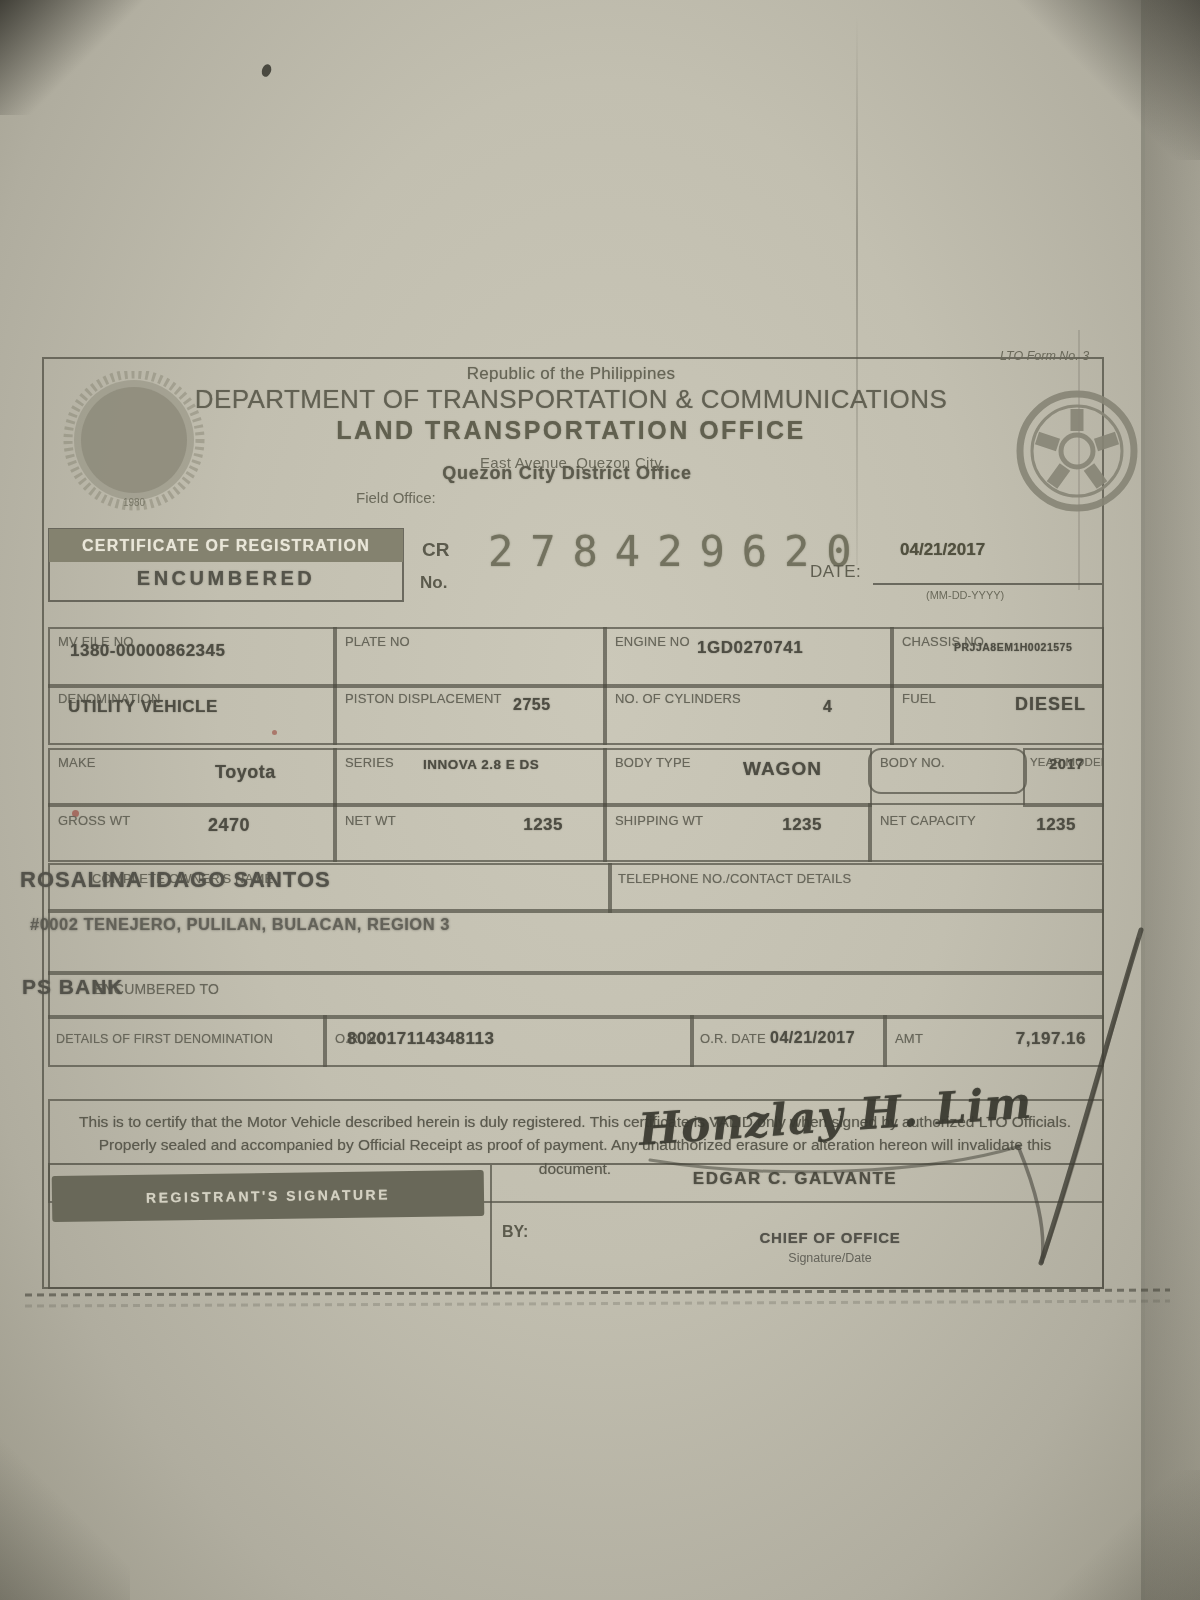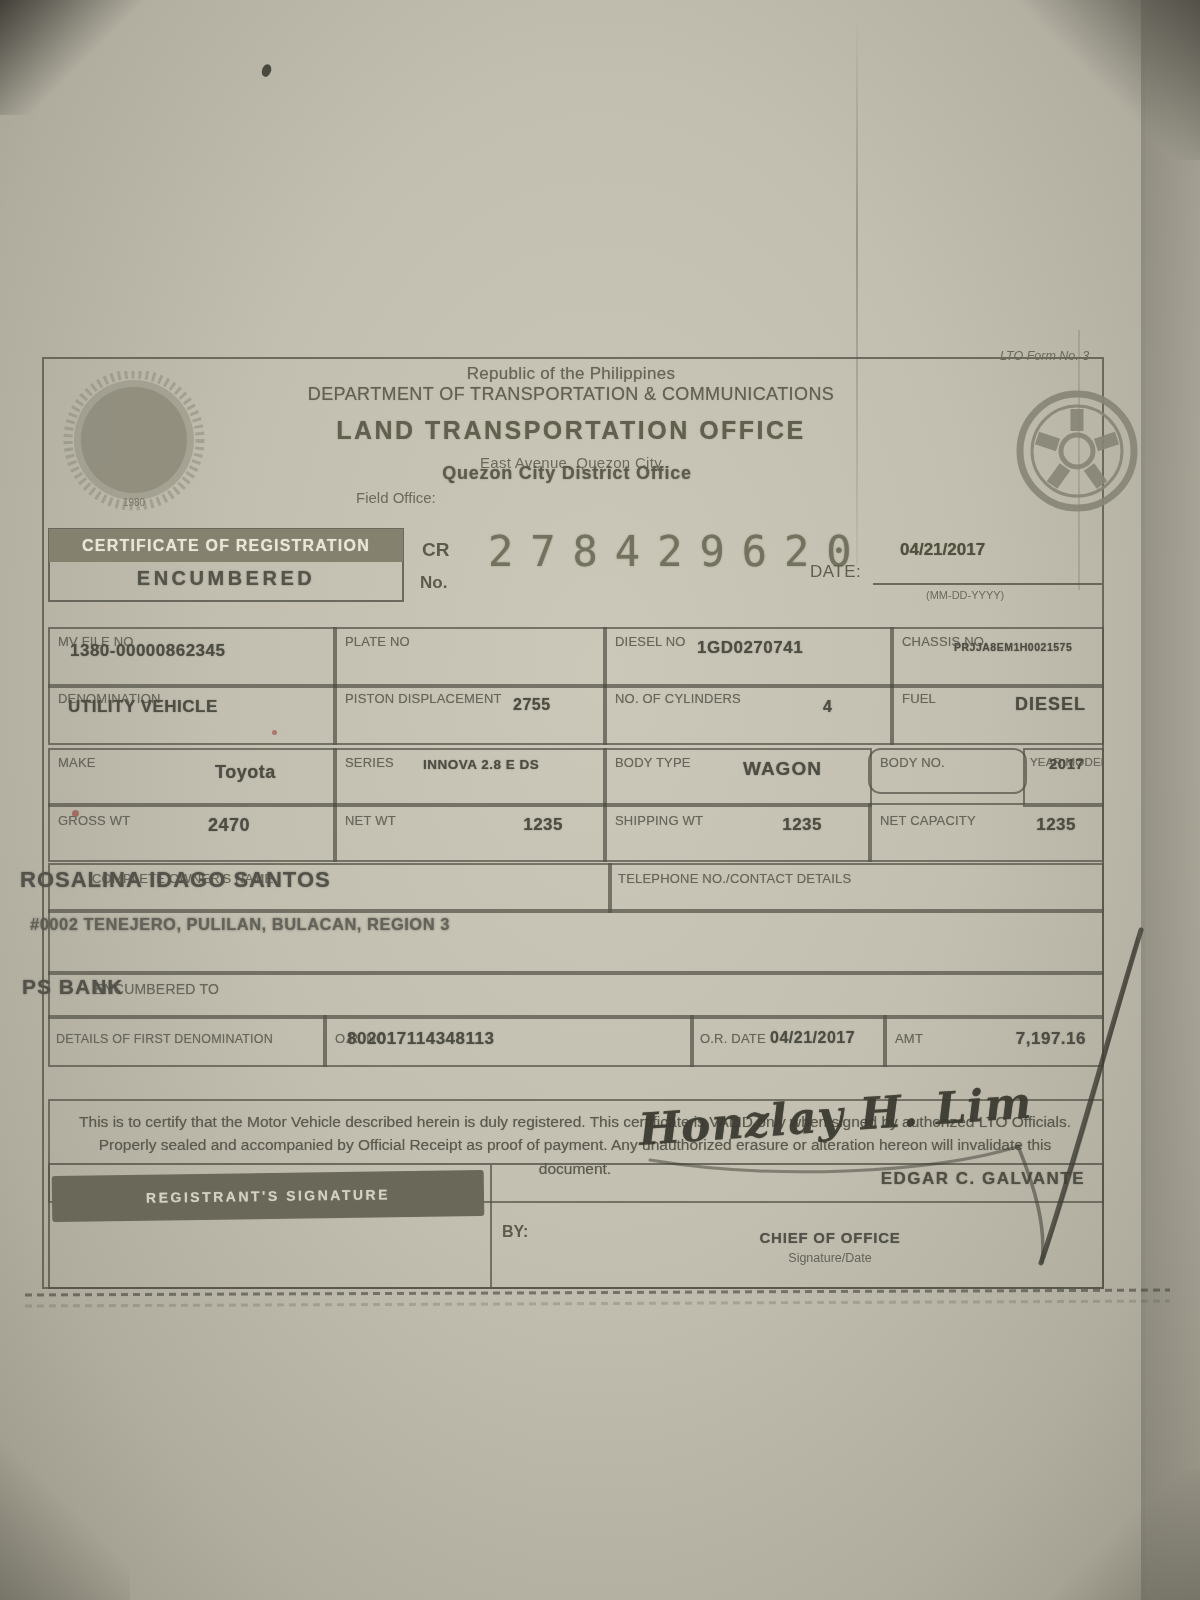--- a/index.html
+++ b/index.html
@@ -14,21 +14,21 @@
     overflow:hidden;
   }
   .shadow{position:absolute;pointer-events:none;}
   .crease{position:absolute;pointer-events:none;}
   .speck{position:absolute;pointer-events:none;}
   .doc{position:absolute;left:38px;top:355px;width:1066px;height:940px;color:#5e5d50;}
   .doc .abs{position:absolute;}
   .frame{position:absolute;left:4px;top:2px;width:1058px;height:928px;border:2px solid rgba(84,83,72,.78);}
   .hdr{position:absolute;left:0;width:1066px;text-align:center;color:#6362556;}
   .h1{font-size:17px;color:#666556;letter-spacing:.3px;text-shadow:0 0 1px rgba(102,101,86,.6);}
-  .h2{font-size:18px;color:#626153;letter-spacing:.4px;text-shadow:0 0 1px rgba(98,97,83,.65);}
+  .h2{font-size:26px;color:#626153;letter-spacing:.4px;text-shadow:0 0 1px rgba(98,97,83,.65);}
   .h3{font-size:25px;font-weight:bold;color:#61604f;letter-spacing:2.5px;text-shadow:0 0 1.2px rgba(97,96,79,.7);}
   .h4{font-size:15px;color:#6b6a5b;letter-spacing:.3px;}
   .hstamp{font-size:18px;font-weight:bold;color:#5c5b4d;letter-spacing:.8px;text-shadow:0 0 1.5px rgba(92,91,77,.75);transform:translateX(-4px);}
   .fldoff{font-size:15px;color:#6b6a5b;}
   .formno{font-size:12.5px;font-style:italic;color:#6b6a5b;}
   .corbox{position:absolute;left:10px;top:173px;width:352px;height:70px;border:2px solid rgba(84,83,72,.8);}
   .corbar{position:absolute;left:-1px;top:-1px;width:354px;height:33px;background:#84826f;
     display:flex;align-items:center;justify-content:center;}
   .corbar span{font-size:16px;font-weight:bold;color:#e9e6d8;letter-spacing:1.2px;text-shadow:0 0 1px rgba(233,230,216,.7);}
   .encstamp{position:absolute;left:0;top:37px;width:100%;text-align:center;
@@ -49,21 +49,21 @@
   .stampline{position:absolute;font-weight:bold;color:#53524a;white-space:nowrap;
     text-shadow:0 0 1.8px rgba(83,82,74,.8);}
   .cert{position:absolute;left:10px;top:744px;width:1052px;height:100px;border:2px solid rgba(84,83,72,.72);text-align:center;}
   .cert p{margin:9px 16px 0 14px;font-size:15.5px;line-height:1.5;color:#5b5a4e;
     text-shadow:0 0 .9px rgba(91,90,78,.6);}
   .sigblock{position:absolute;left:10px;top:808px;width:1052px;height:122px;border:2px solid rgba(84,83,72,.78);}
   .darkbar{position:absolute;left:2px;top:8px;width:432px;height:46px;background:#696859;border-radius:3px;
     transform:rotate(-.8deg);display:flex;align-items:center;justify-content:center;}
   .darkbar span{font-size:14px;font-weight:bold;letter-spacing:2.5px;color:#d4d1c2;text-shadow:0 0 1px rgba(212,209,194,.7);}
   .sigdiv{position:absolute;left:440px;top:0;height:122px;border-left:2px solid rgba(84,83,72,.72);}
-  .offname{position:absolute;left:455px;top:4px;width:580px;text-align:right;
+  .offname{position:absolute;left:455px;top:4px;width:580px;text-align:center;
     font-size:17px;font-weight:bold;letter-spacing:1.5px;color:#504f44;text-shadow:0 0 1.4px rgba(80,79,68,.8);}
   .bylbl{position:absolute;left:452px;top:58px;font-size:16px;font-weight:bold;color:#5c5b4d;}
   .offtitle{position:absolute;left:560px;top:64px;width:440px;text-align:center;
     font-size:15px;font-weight:bold;letter-spacing:.8px;color:#53524a;text-shadow:0 0 1px rgba(83,82,74,.7);}
   .sigdate{position:absolute;left:560px;top:86px;width:440px;text-align:center;font-size:12.5px;color:#63625-4;}
   .handsig{position:absolute;left:600px;top:733px;width:460px;
     font-family:"DejaVu Serif", serif;font-style:italic;font-weight:bold;font-size:44px;
     color:rgba(58,57,48,.85);letter-spacing:1px;transform:rotate(-4deg);white-space:nowrap;
     text-shadow:0 0 1px rgba(58,57,48,.6);}
   .pen{position:absolute;left:0;top:0;width:1200px;height:1600px;pointer-events:none;}
@@ -142,21 +142,21 @@
 
     <div class="cell" style="left:10px;top:272px;width:285px;height:57px;">
       <span class="lbl" style="left:8px;top:5px;">MV FILE NO</span>
       <span class="val" style="left:20px;top:12px;font-size:17px;">1380-00000862345</span>
     </div>
     <div class="cell" style="left:295px;top:272px;width:270px;height:57px;">
       <span class="lbl" style="left:10px;top:5px;">PLATE NO</span>
       <span class="val" style="left:120px;top:20px;font-size:16px;"></span>
     </div>
     <div class="cell" style="left:565px;top:272px;width:287px;height:57px;">
-      <span class="lbl" style="left:10px;top:5px;">DIESEL NO</span>
+      <span class="lbl" style="left:10px;top:5px;">ENGINE NO</span>
       <span class="val" style="left:92px;top:9px;font-size:17px;">1GD0270741</span>
     </div>
     <div class="cell" style="left:852px;top:272px;width:210px;height:57px;">
       <span class="lbl" style="left:10px;top:5px;">CHASSIS NO</span>
       <span class="val" style="left:62px;top:12px;font-size:10.5px;">PRJJA8EM1H0021575</span>
     </div>
 
     <div class="cell" style="left:10px;top:329px;width:285px;height:57px;">
       <span class="lbl" style="left:8px;top:5px;">DENOMINATION</span>
       <span class="val" style="left:18px;top:11px;font-size:17px;">UTILITY VEHICLE</span>

